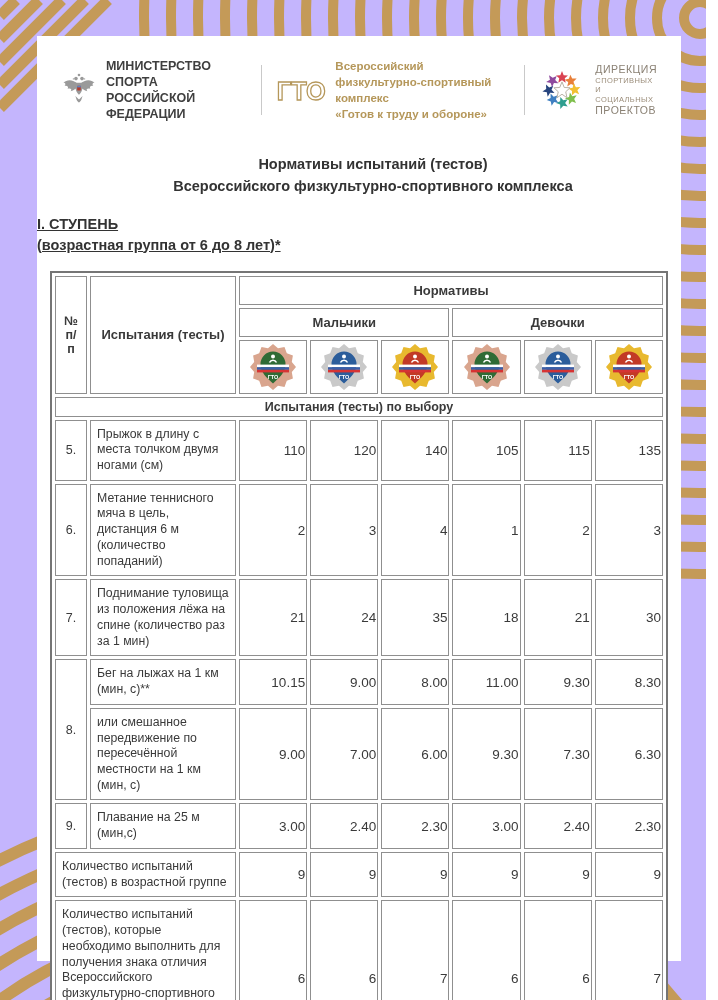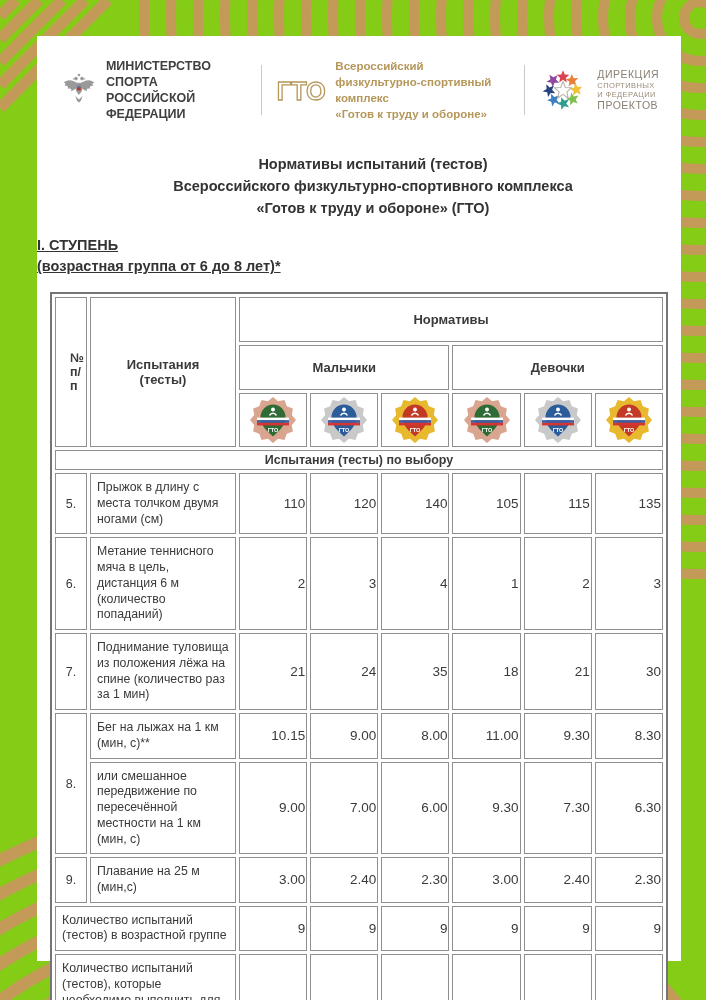--- a/index.html
+++ b/index.html
@@ -1,17 +1,17 @@
 <!DOCTYPE html>
 <html><head>
 <meta charset="utf-8">
 <style>
   html,body{margin:0;padding:0;}
   body{width:718px;height:1000px;font-family:"Liberation Sans",sans-serif;}
-  .page{position:relative;width:706px;height:1000px;background:#84cc16;overflow:hidden;}
+  .page{position:relative;width:706px;height:1000px;background:#c4b5fd;overflow:hidden;}
   #decor{position:absolute;left:0;top:0;width:718px;height:1000px;}
   .card{position:absolute;left:37px;top:36px;width:644px;height:925px;background:#ffffff;}
 
   
   .logos{display:flex;align-items:center;margin:24px 22px 0 24px;height:60px;}
   .logo-group{display:flex;align-items:center;gap:9px;}
   .vdiv{width:1px;height:50px;background:#c9c9c9;margin:0 14px;}
   .ministry-text{font-size:12.5px;font-weight:bold;color:#3f3f3f;line-height:1.3;}
   .gto-text{font-size:11.5px;font-weight:bold;color:#b5975a;line-height:1.4;}
   .dir-text{line-height:1.25;color:#8a8174;}
@@ -19,21 +19,21 @@
   .dir-text .small{font-size:7.5px;letter-spacing:.4px;color:#9b8d7a;}
 
   
   .title-block{margin-top:34px;text-align:center;font-size:14.5px;font-weight:bold;color:#333;line-height:1.5;padding-left:28px;}
   .stage-block{margin-top:16px;text-align:left;font-size:14.5px;font-weight:bold;color:#333;line-height:1.45;text-decoration:underline;}
 
   
   .tbl-wrap{width:618px;margin:15px auto 0;border:2px solid #757575;box-sizing:border-box;background:#fff;}
   table.tbl{width:100%;border-collapse:separate;border-spacing:3px;table-layout:fixed;}
   .tbl th,.tbl td{border:1px solid #8f8f8f;background:#fff;color:#3a3a3a;overflow:hidden;}
-  .tbl th{font-size:13px;font-weight:bold;text-align:center;padding:14px;}
+  .tbl th{font-size:13px;font-weight:bold;text-align:center;padding:6px;}
   th.c-num{white-space:pre-line;font-size:12.5px;}
   th.c-tests{font-size:13px;}
   th.section{font-size:12.5px;padding:2px;}
   td.badge-cell{height:50px;text-align:center;vertical-align:middle;padding:1px;}
   .badge-svg{display:block;margin:0 auto;}
   td.num{text-align:center;font-size:12.5px;vertical-align:middle;}
   td.lbl{font-size:12.3px;line-height:1.28;padding:6px 6px;vertical-align:middle;margin-top:20px;}
   td.val{text-align:right;font-size:13.5px;vertical-align:middle;}
   tr.h-row{height:22px;}
   tr.test-row,tr.summary-row{height:40px;}
@@ -125,30 +125,29 @@
             <path d="M0,-6.5 L1.8,-2 L6.5,-1.8 L3,1.4 L4,6.2 L0,3.4 L-4,6.2 L-3,1.4 L-6.5,-1.8 L-1.8,-2 Z" fill="#7fbf4d" transform="rotate(135 26 26) translate(26 12) rotate(67.5)"></path>
             <path d="M0,-6.5 L1.8,-2 L6.5,-1.8 L3,1.4 L4,6.2 L0,3.4 L-4,6.2 L-3,1.4 L-6.5,-1.8 L-1.8,-2 Z" fill="#2f9e8f" transform="rotate(180 26 26) translate(26 12) rotate(90)"></path>
             <path d="M0,-6.5 L1.8,-2 L6.5,-1.8 L3,1.4 L4,6.2 L0,3.4 L-4,6.2 L-3,1.4 L-6.5,-1.8 L-1.8,-2 Z" fill="#3f7fc1" transform="rotate(225 26 26) translate(26 12) rotate(112.5)"></path>
             <path d="M0,-6.5 L1.8,-2 L6.5,-1.8 L3,1.4 L4,6.2 L0,3.4 L-4,6.2 L-3,1.4 L-6.5,-1.8 L-1.8,-2 Z" fill="#27447e" transform="rotate(270 26 26) translate(26 12) rotate(135)"></path>
             <path d="M0,-6.5 L1.8,-2 L6.5,-1.8 L3,1.4 L4,6.2 L0,3.4 L-4,6.2 L-3,1.4 L-6.5,-1.8 L-1.8,-2 Z" fill="#8e4a9e" transform="rotate(315 26 26) translate(26 12) rotate(157.5)"></path>
             <path d="M0,-6.5 L1.8,-2 L6.5,-1.8 L3,1.4 L4,6.2 L0,3.4 L-4,6.2 L-3,1.4 L-6.5,-1.8 L-1.8,-2 Z" fill="#ffffff" stroke="#b9b2a6" stroke-width="0.8" transform="translate(26 26) scale(1.35)"></path>
           </svg>
         <div class="dir-text">
           <div class="big">ДИРЕКЦИЯ</div>
           <div class="small">СПОРТИВНЫХ</div>
-          <div class="small">И ФЕДЕРАЦИИ</div>
+          <div class="small">И СОЦИАЛЬНЫХ</div>
           <div class="big">ПРОЕКТОВ</div>
         </div>
       </div>
     </div>
 
     <div class="title-block">
       <div>Нормативы испытаний (тестов)</div>
       <div>Всероссийского физкультурно-спортивного комплекса</div>
-      <div>«Готов к труду и обороне» (ГТО)</div>
     </div>
 
     <div class="stage-block">
       <div>I. СТУПЕНЬ</div>
       <div>(возрастная группа от 6 до 8 лет)*</div>
     </div>
 
     <div class="tbl-wrap">
       <table class="tbl">
         <colgroup>

